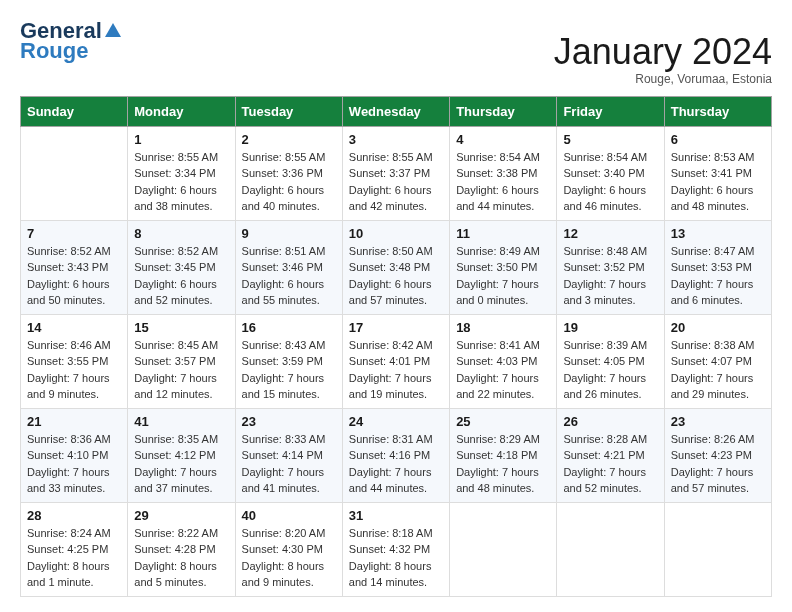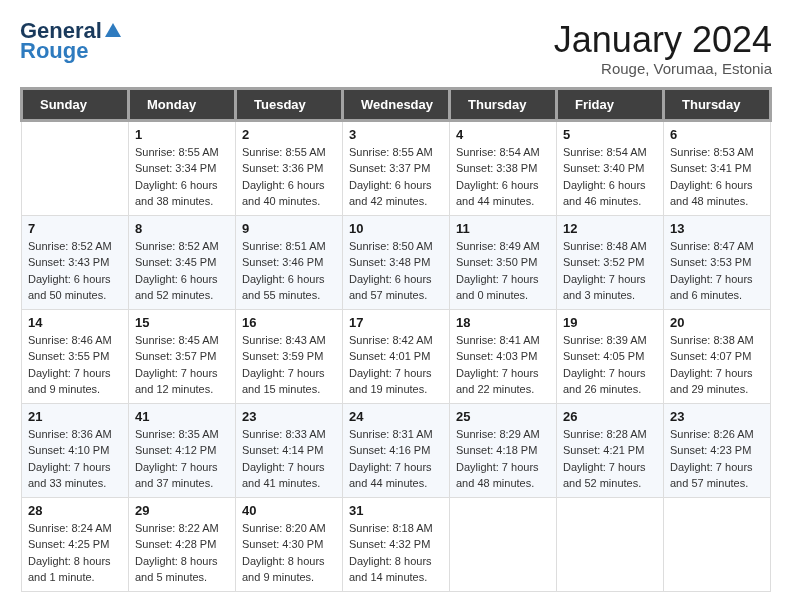--- a/index.html
+++ b/index.html
@@ -31,38 +31,39 @@
     }
     .logo-general { color: #1a3a5c; }
     .title-block {
       text-align: right;
     }
     .month-title {
       font-size: 36px;
       font-weight: normal;
       color: #1a1a1a;
       line-height: 1.1;
+      margin-top: 12px;
     }
     .subtitle {
-      font-size: 15px;
+      font-size: 12px;
       color: #555;
     }
     table {
       width: 100%;
       border-collapse: collapse;
       table-layout: fixed;
     }
     thead tr th {
-      background-color: #404040;
+      background-color: #15803d;
       color: #fff;
       font-size: 13px;
       font-weight: bold;
-      padding: 7px 17px;
+      padding: 7px 6px;
       text-align: left;
-      border: 3px solid #a3a3a3;
+      border: 1px solid #a3a3a3;
     }
     tbody tr td {
       vertical-align: top;
       border: 1px solid #ddd;
       padding: 5px 6px;
       font-size: 11px;
       color: #333;
       height: 82px;
       background: #fff;
     }

